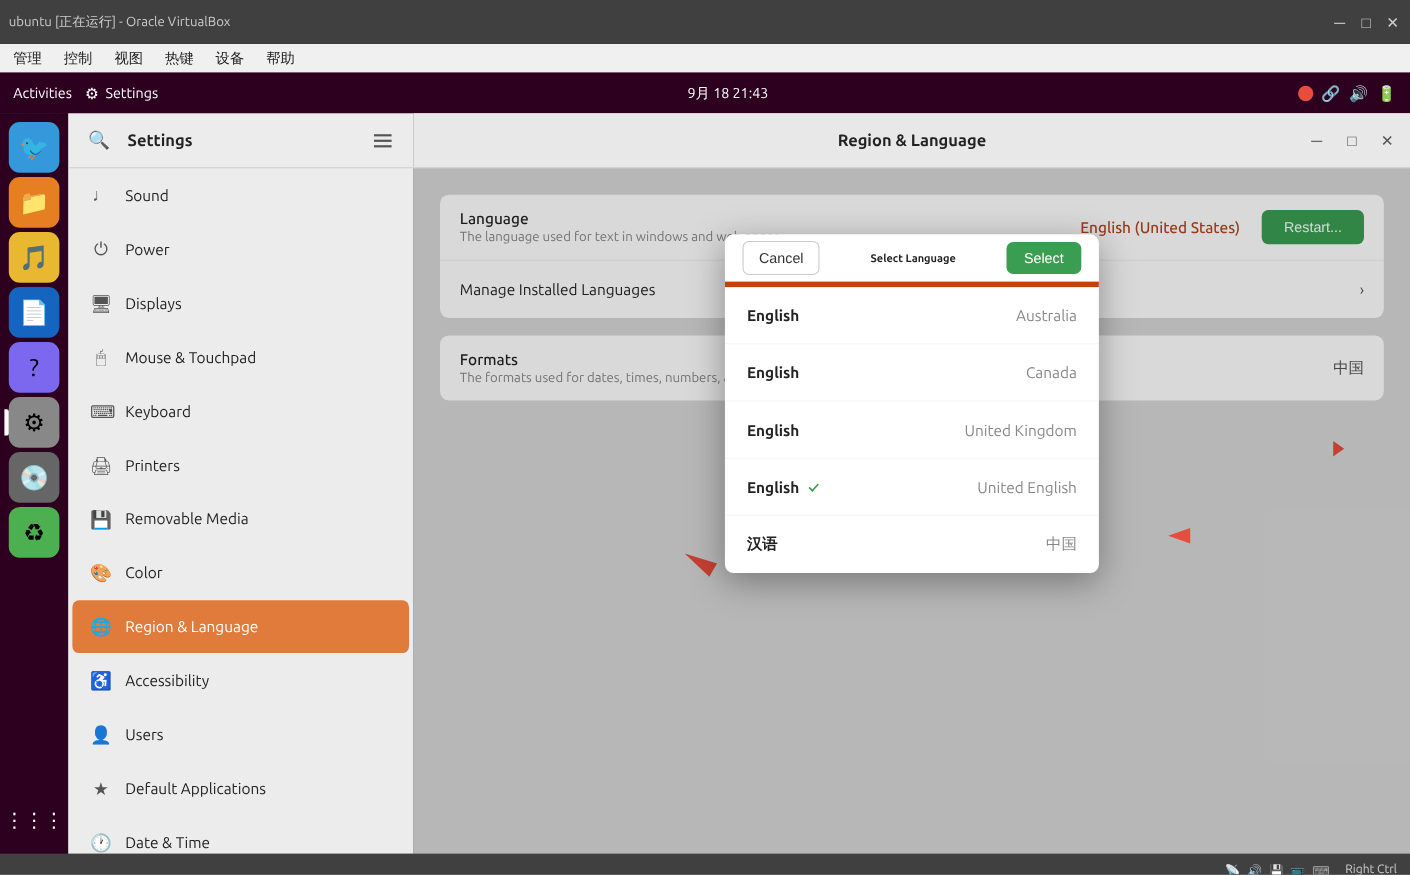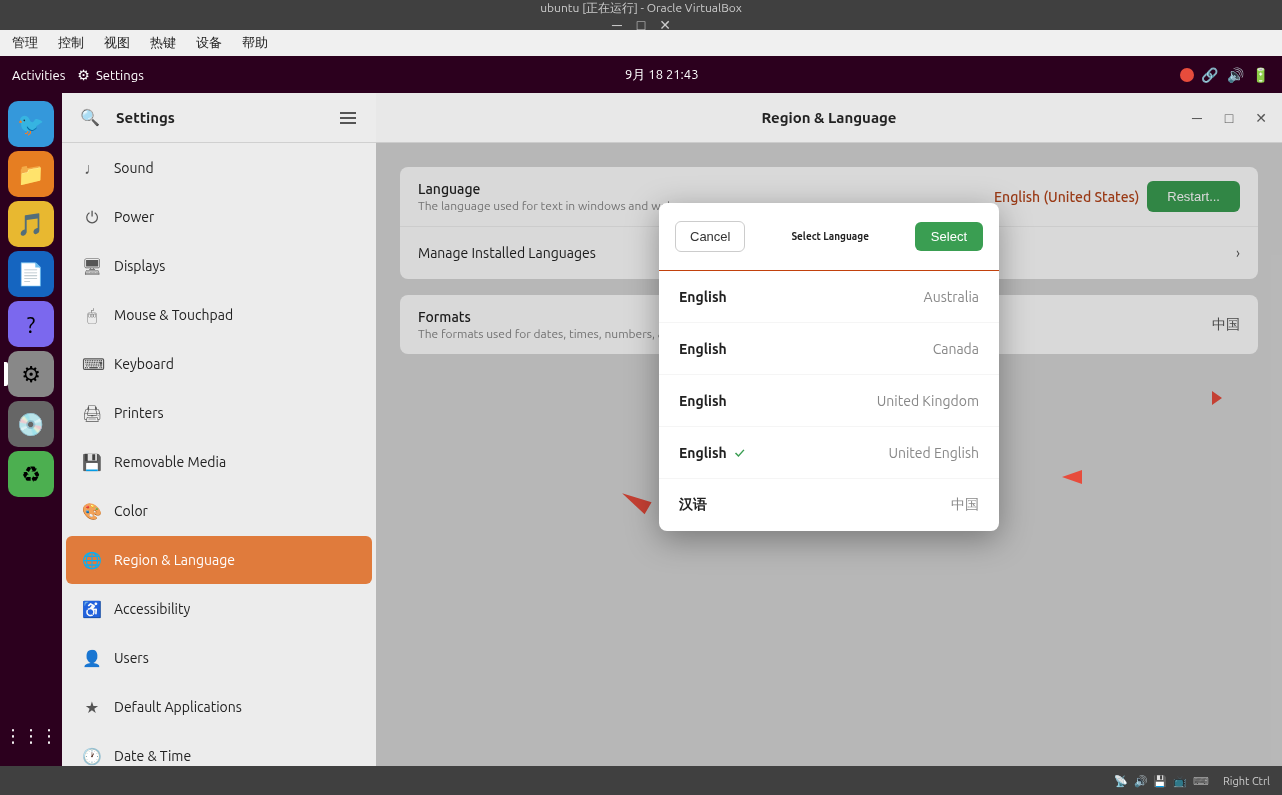--- a/index.html
+++ b/index.html
@@ -1,28 +1,27 @@
 <!DOCTYPE html>
 <html><head>
   <meta charset="utf-8">
   <style>
     * { margin: 0; padding: 0; box-sizing: border-box; }
     body { width: 1282px; height: 795px; overflow: hidden; font-family: 'Ubuntu', 'Segoe UI', sans-serif; background: #3c3c3c; }
 
     
     .vbox-titlebar {
-      height: 30px;
+      height: 40px;
       background: #404040;
       display: flex;
       align-items: center;
       padding: 0 8px;
       color: #ccc;
       font-size: 12px;
       user-select: none;
-      flex-direction: column;
     }
     .vbox-titlebar .title { flex: 1; }
     .vbox-titlebar .win-controls { display: flex; gap: 8px; }
     .vbox-titlebar .win-btn {
       width: 16px; height: 16px; border: none; background: none;
       color: #ccc; cursor: pointer; font-size: 14px; display: flex; align-items: center; justify-content: center;
     }
 
     
     .vbox-menubar {
@@ -156,21 +155,21 @@
     }
     .settings-row {
       display: flex;
       align-items: center;
       padding: 14px 18px;
       border-bottom: 1px solid #f0f0f0;
       min-height: 52px;
     }
     .settings-row:last-child { border-bottom: none; }
     .row-label { flex: 1; font-size: 14px; color: #222; }
-    .row-value { font-size: 14px; color: #555; display: flex; align-items: center; gap: 8px; }
+    .row-value { font-size: 14px; color: #555; display: flex; align-items: center; gap: 20px; }
     .restart-btn {
       background: #3a9e52; color: white; border: none;
       padding: 8px 20px; border-radius: 6px; cursor: pointer;
       font-size: 13px; font-weight: 500;
     }
 
     
     .vbox-bottombar {
       height: 30px;
       background: #404040;
@@ -198,22 +197,22 @@
       background: white;
       border-radius: 8px;
       box-shadow: 0 8px 32px rgba(0,0,0,0.35);
       width: 340px;
       overflow: hidden;
     }
 
     .dialog-header {
       display: flex;
       align-items: center;
-      padding: 18px 16px;
-      border-bottom: 1px solid #c2410c;
+      padding: 6px 16px;
+      border-bottom: 5px solid #c2410c;
       gap: 8px;
     }
     .cancel-btn {
       background: none;
       border: 1px solid #ccc;
       border-radius: 6px;
       padding: 7px 14px;
       cursor: pointer;
       font-size: 13px;
       color: #333;

